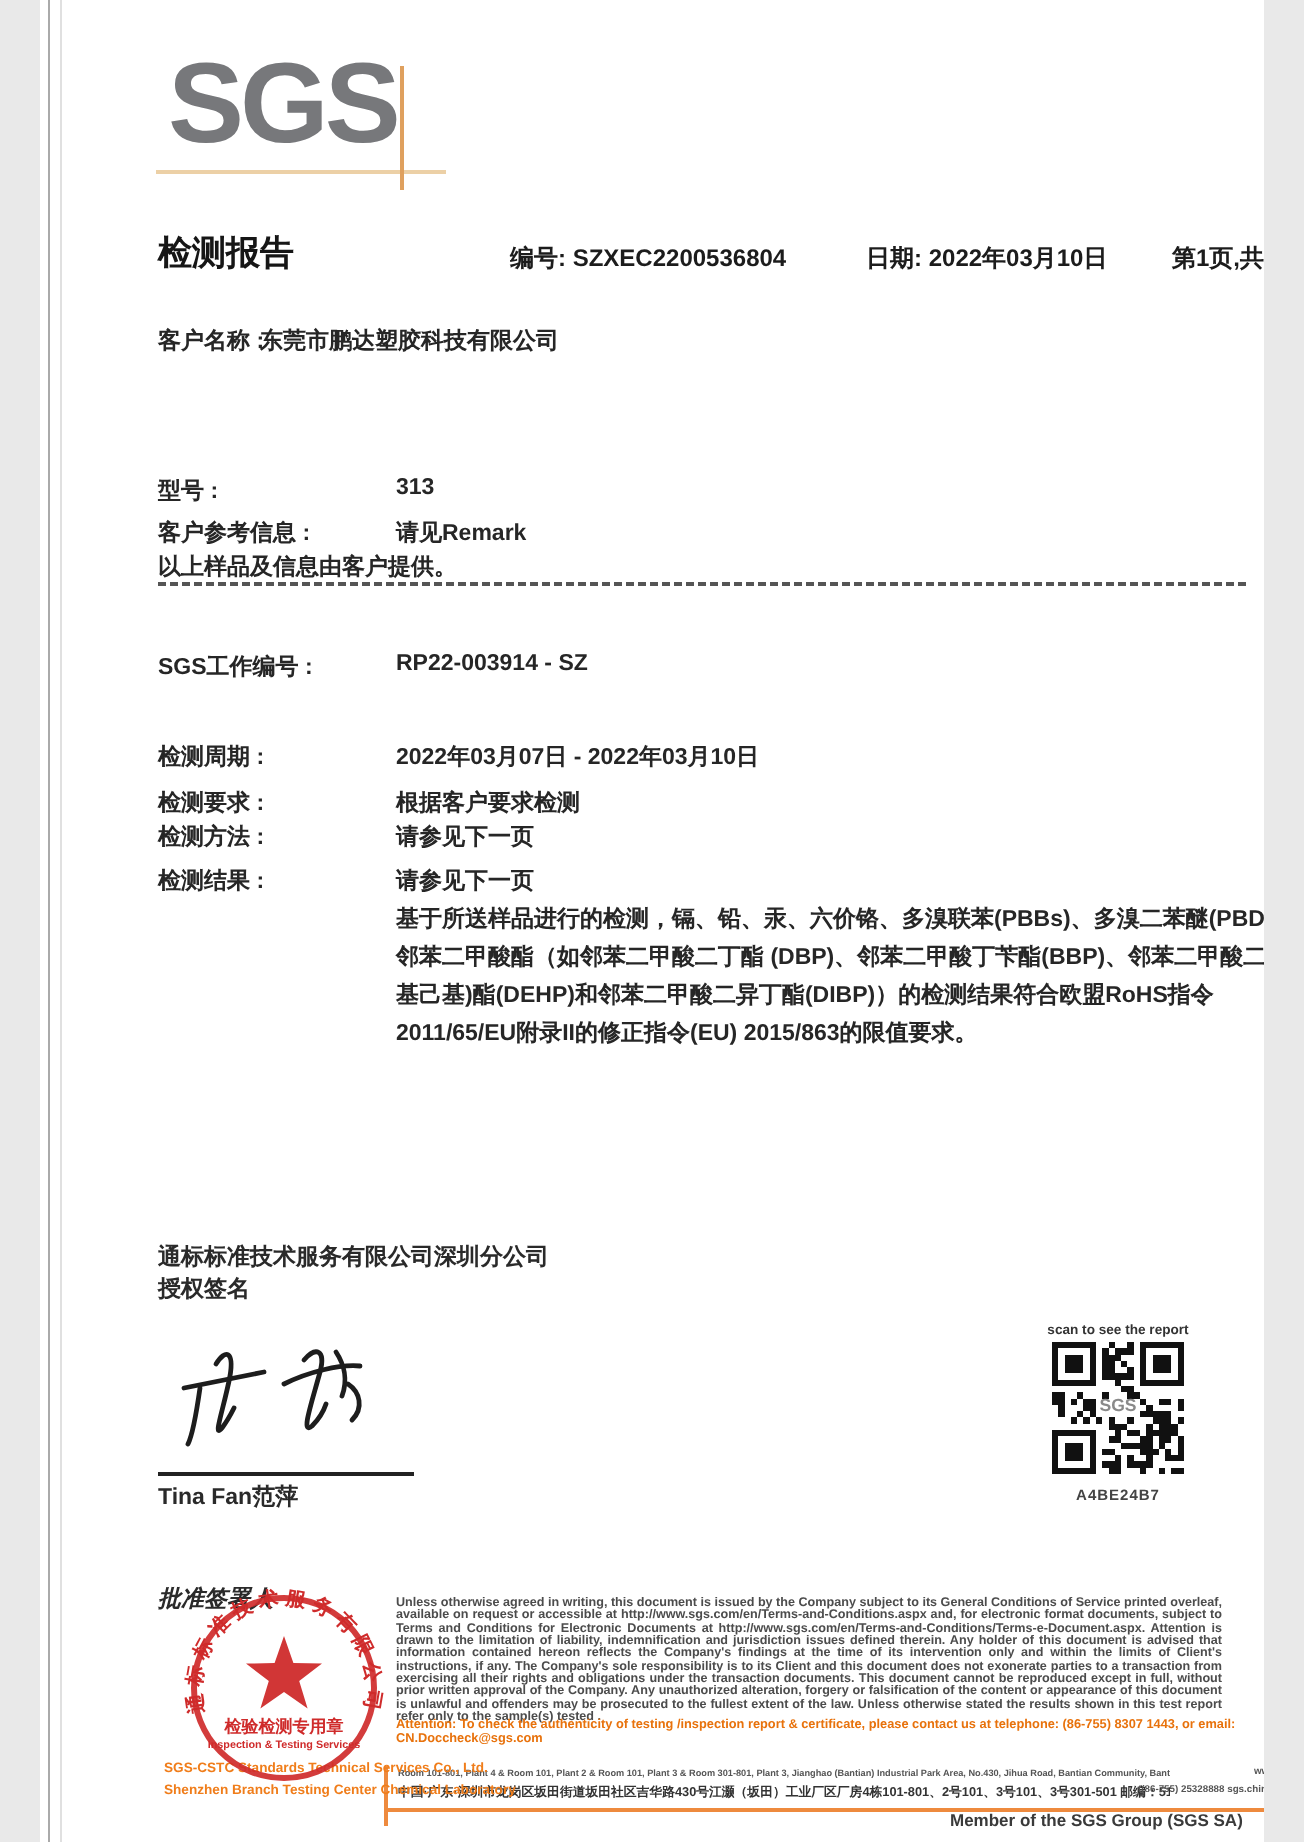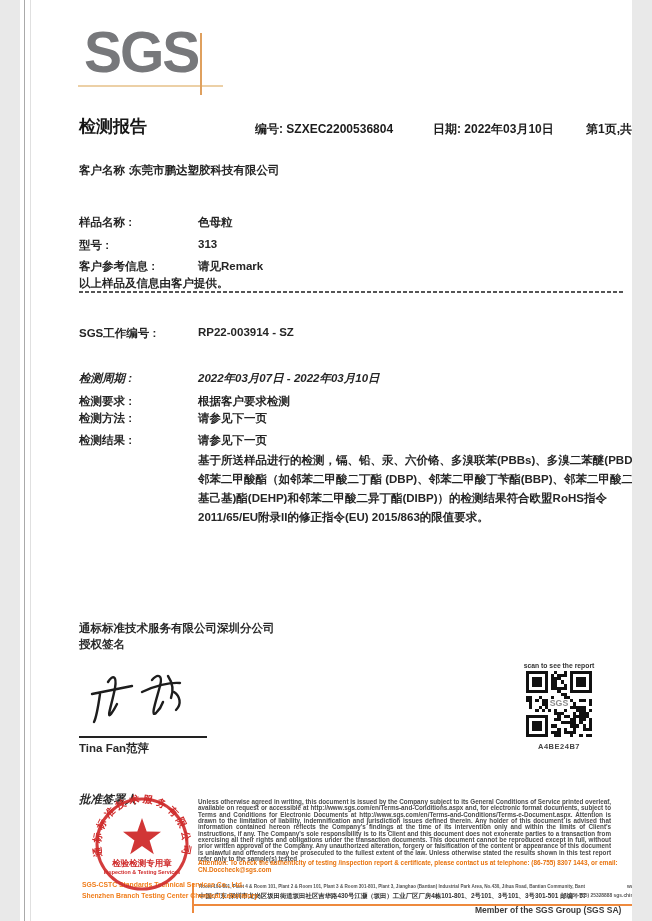--- a/index.html
+++ b/index.html
@@ -87,40 +87,36 @@
     <span>日期:</span>
     <span>2022年03月10日</span>
   </div>
   <div class="hmeta" style="left:566px;">第1页,共7页</div>
 
   <div class="row v110" style="top:163px;">
     <span class="lbl">客户名称 :</span>
     <span class="val">东莞市鹏达塑胶科技有限公司</span>
   </div>
 
-  <div class="row v178" style="top:215px;">
-    <span class="lbl">样品名称 :</span>
-    <span class="val">色母粒</span>
-  </div>
   <div class="row v178" style="top:238px;">
     <span class="lbl">型号 :</span>
     <span class="val">313</span>
   </div>
   <div class="row v178" style="top:259px;">
     <span class="lbl">客户参考信息 :</span>
     <span class="val">请见Remark</span>
   </div>
   <div class="note" style="top:276px;">以上样品及信息由客户提供。</div>
   <div class="dashes"></div>
 
   <div class="row v178" style="top:326px;">
     <span class="lbl">SGS工作编号 :</span>
     <span class="val">RP22-003914 - SZ</span>
   </div>
-  <div class="row v178" style="top:371px;font-style:italic;">
+  <div class="row v178" style="top:371px;">
     <span class="lbl">检测周期 :</span>
     <span class="val">2022年03月07日 - 2022年03月10日</span>
   </div>
   <div class="row v178" style="top:394px;">
     <span class="lbl">检测要求 :</span>
     <span class="val">根据客户要求检测</span>
   </div>
   <div class="row v178" style="top:411px;">
     <span class="lbl">检测方法 :</span>
     <span class="val">请参见下一页</span>

